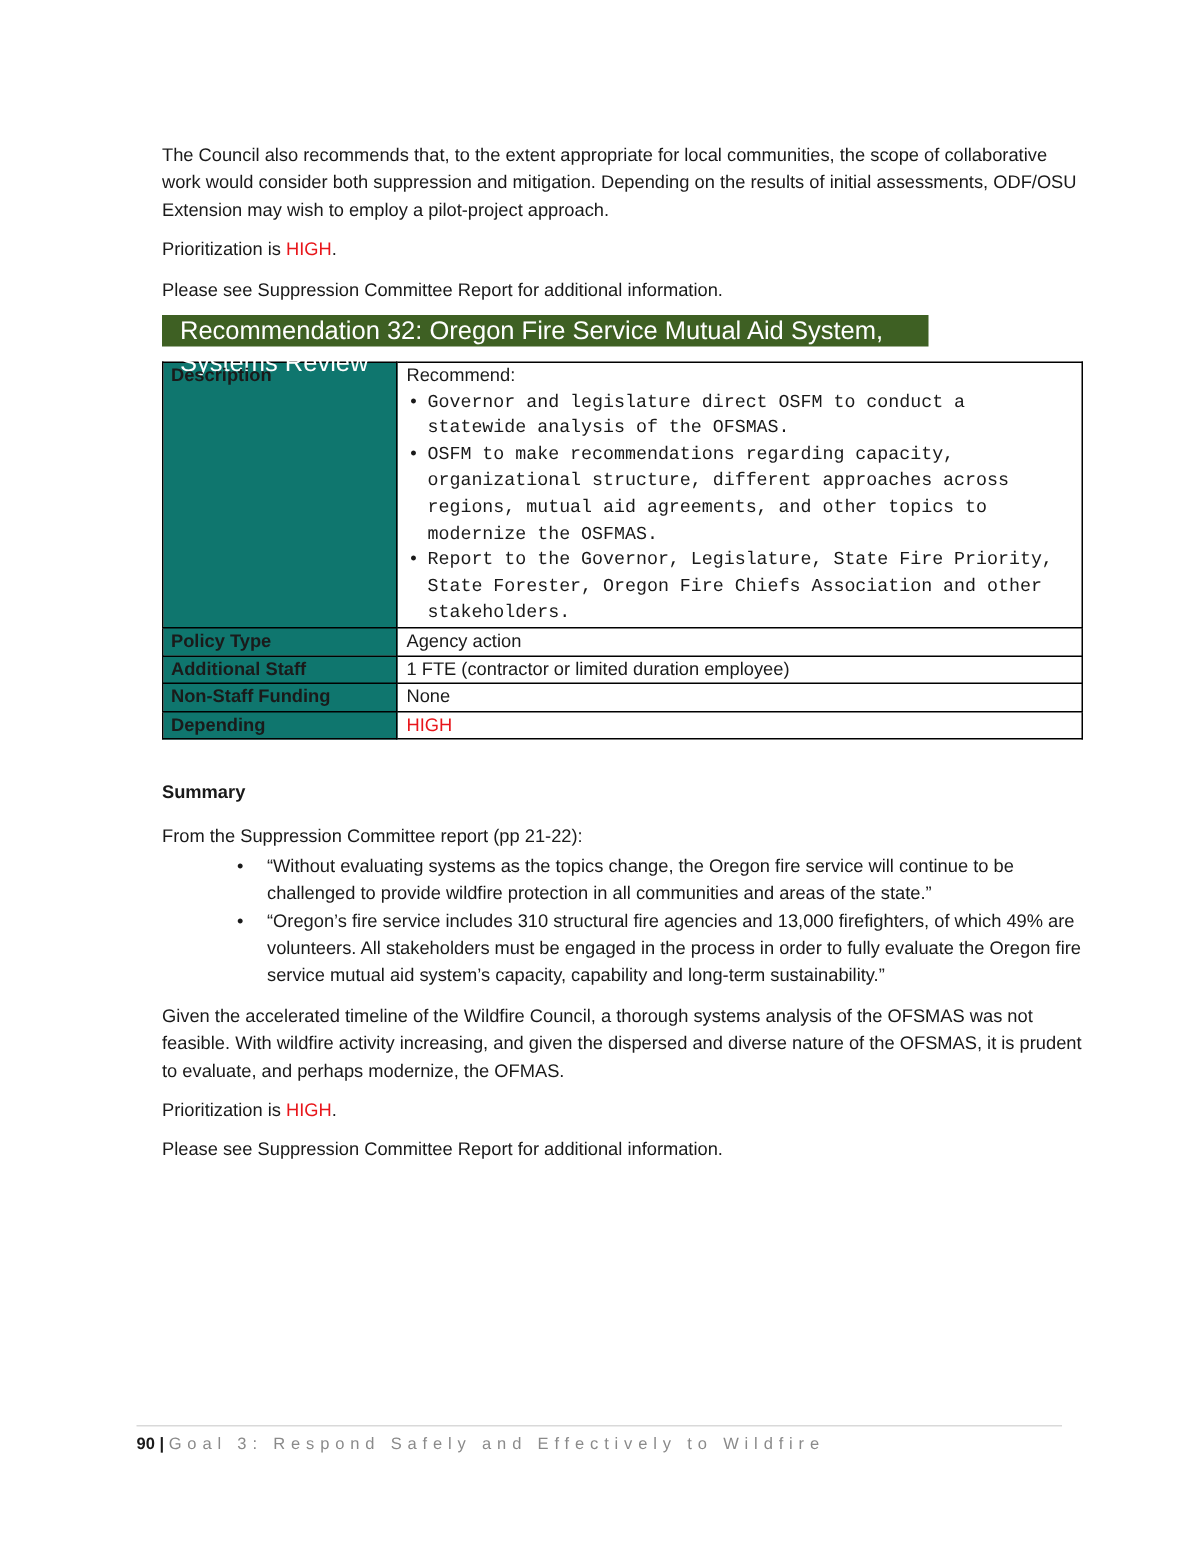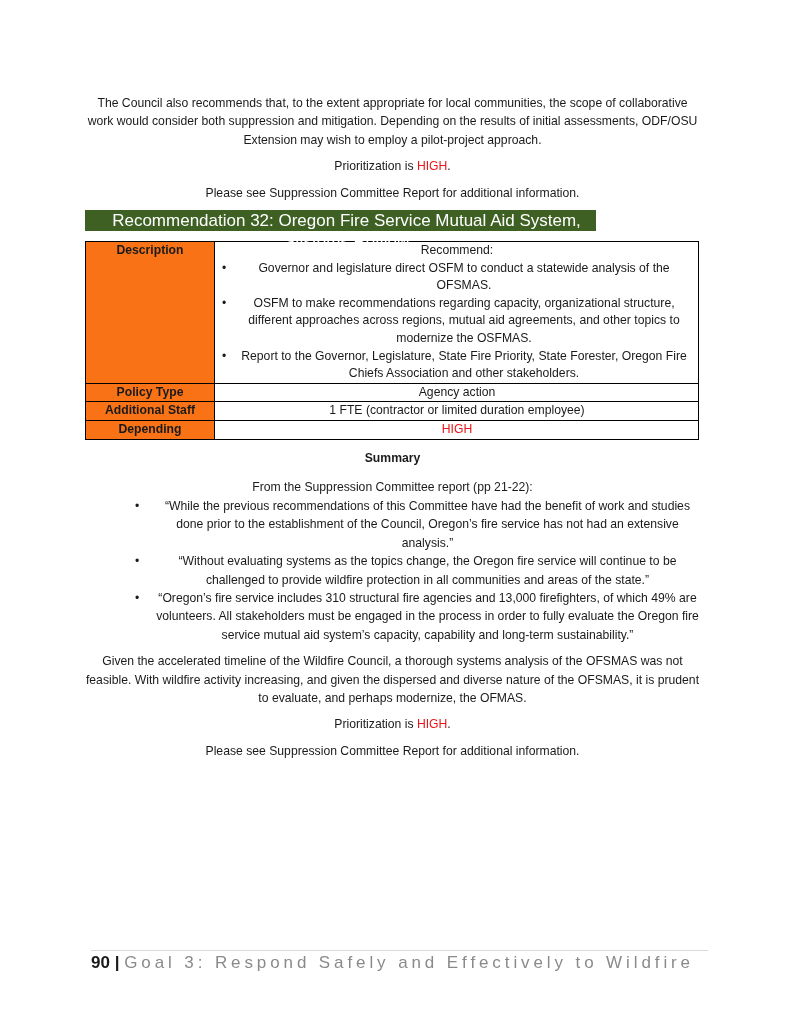--- a/index.html
+++ b/index.html
@@ -4,21 +4,21 @@
   <style>
     * { box-sizing: border-box; margin: 0; padding: 0; }
     html, body { width: 800px; height: 1035px; background: #ffffff; }
     body {
       position: relative;
       font-family: "Liberation Sans", sans-serif;
       font-size: 12.2px;
       color: #1a1a1a;
       overflow: hidden;
     }
-    .page { position: absolute; left: 85px; top: 94px; width: 615px; text-align: center; }
+    .page { position: absolute; left: 108px; top: 94px; width: 615px; }
     p.para { line-height: 18.4px; margin-bottom: 8px; }
     .red { color: #e8161b; }
     .rec-header {
       background: #3e6023;
       color: #ffffff;
       font-weight: normal;
       font-size: 17px;
       height: 21px;
       line-height: 21px;
       padding-left: 12px;
@@ -31,41 +31,41 @@
       width: 614px;
       font-size: 12.2px;
     }
     table.rec td {
       border: 1px solid #000;
       vertical-align: top;
       line-height: 17.6px;
       padding: 0 5px;
     }
     table.rec td.lbl {
-      background: #f97316;
+      background: #0f766e;
       font-weight: bold;
-      width: 129px;
+      width: 156px;
     }
     table.rec td.val { padding-left: 6px; }
     ul.desc { list-style: none; }
-    ul.desc li { position: relative; padding-left: 14px; }
+    ul.desc li { position: relative; padding-left: 14px; font-family: Liberation Mono, monospace; }
     ul.desc li::before {
       content: "\2022"; position: absolute; left: 1px; top: 0;
     }
-    .summary-h { font-weight: bold; margin-top: 11px; margin-bottom: 12px; line-height: 15px; }
+    .summary-h { font-weight: bold; margin-top: 28px; margin-bottom: 12px; line-height: 15px; }
     ul.quotes { list-style: none; margin: 0 0 8px 0; }
     ul.quotes li { position: relative; padding-left: 70px; line-height: 18.4px; }
     ul.quotes li::before {
       content: "\2022"; position: absolute; left: 50px; top: 0;
     }
     .footer {
       position: absolute; left: 91px; top: 950px; width: 617px;
       border-top: 1px solid #d9d9d9;
       padding-top: 4px;
-      font-size: 17px;
+      font-size: 11px;
       line-height: 16px;
     }
     .footer .pgnum { font-weight: bold; color: #1a1a1a; }
     .footer .sep { font-weight: bold; color: #1a1a1a; }
     .footer .goal { color: #8a8a8a; letter-spacing: 3.9px; }
   </style>
 </head>
 <body>
 
 <div class="page">
@@ -93,32 +93,35 @@
     </tr>
     <tr>
       <td class="lbl">Policy Type</td>
       <td class="val">Agency action</td>
     </tr>
     <tr>
       <td class="lbl">Additional Staff</td>
       <td class="val">1 FTE (contractor or limited duration employee)</td>
     </tr>
     <tr>
+      <td class="lbl">Non-Staff Funding</td>
+      <td class="val">None</td>
+    </tr>
+    <tr>
       <td class="lbl">Depending</td>
       <td class="val red">HIGH</td>
     </tr>
   </tbody>
     </table>
 
   <div class="summary-h">Summary</div>
 
   <p class="para" style="margin-bottom:1px;">From the Suppression Committee report (pp 21-22):</p>
 
   <ul class="quotes">
-    <li>“While the previous recommendations of this Committee have had the benefit of work and studies done prior to the establishment of the Council, Oregon’s fire service has not had an extensive analysis.”</li>
     <li>“Without evaluating systems as the topics change, the Oregon fire service will continue to be challenged to provide wildfire protection in all communities and areas of the state.”</li>
     <li>“Oregon’s fire service includes 310 structural fire agencies and 13,000 firefighters, of which 49% are volunteers.  All stakeholders must be engaged in the process in order to fully evaluate the Oregon fire service mutual aid system’s capacity, capability and long-term sustainability.”</li>
   </ul>
 
   <p class="para">Given the accelerated timeline of the Wildfire Council, a thorough systems analysis of the OFSMAS was not feasible.  With wildfire activity increasing, and given the dispersed and diverse nature of the OFSMAS, it is prudent to evaluate, and perhaps modernize, the OFMAS.</p>
 
   <p class="para"><span>Prioritization is </span><span class="red">HIGH</span><span>.</span></p>
 
   <p class="para">Please see Suppression Committee Report for additional information.</p>
 </div>

